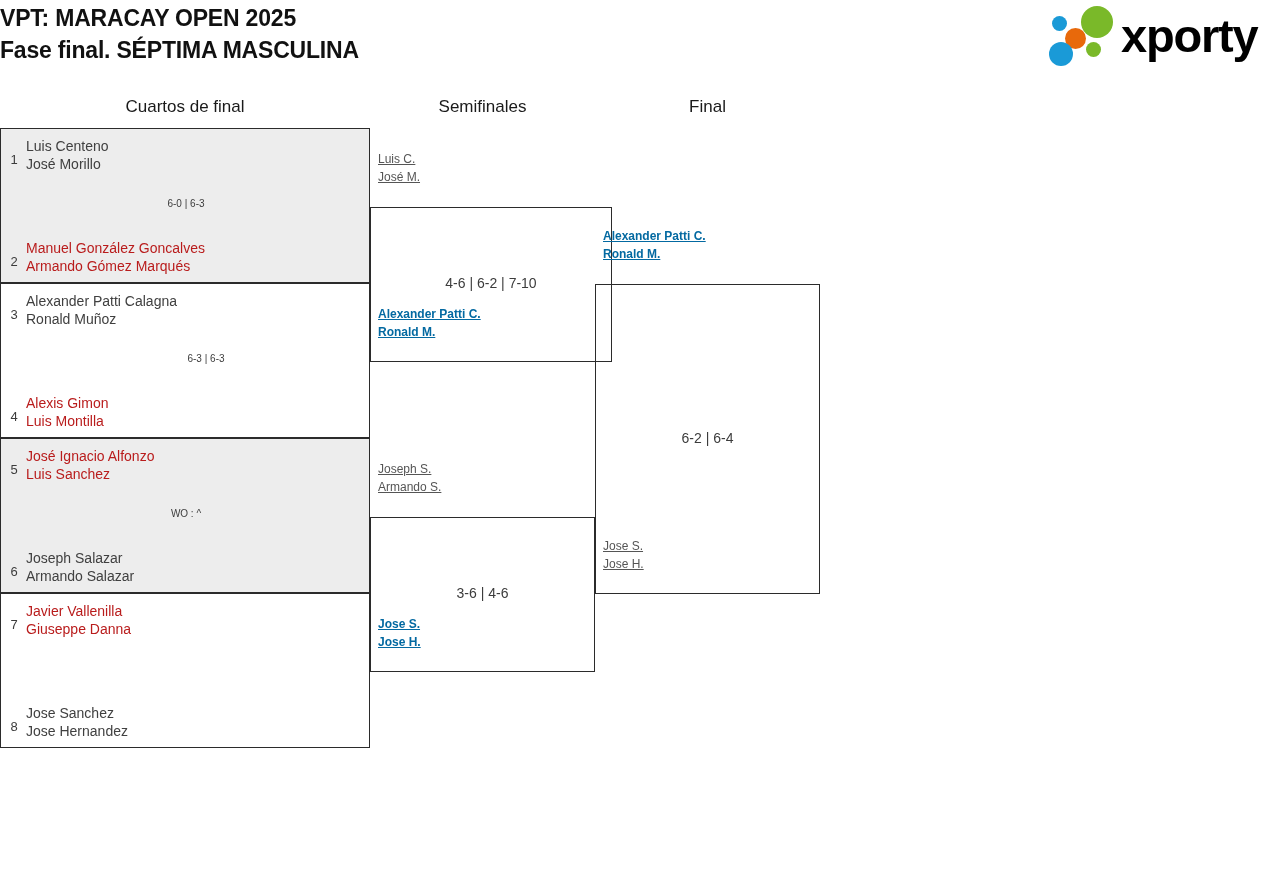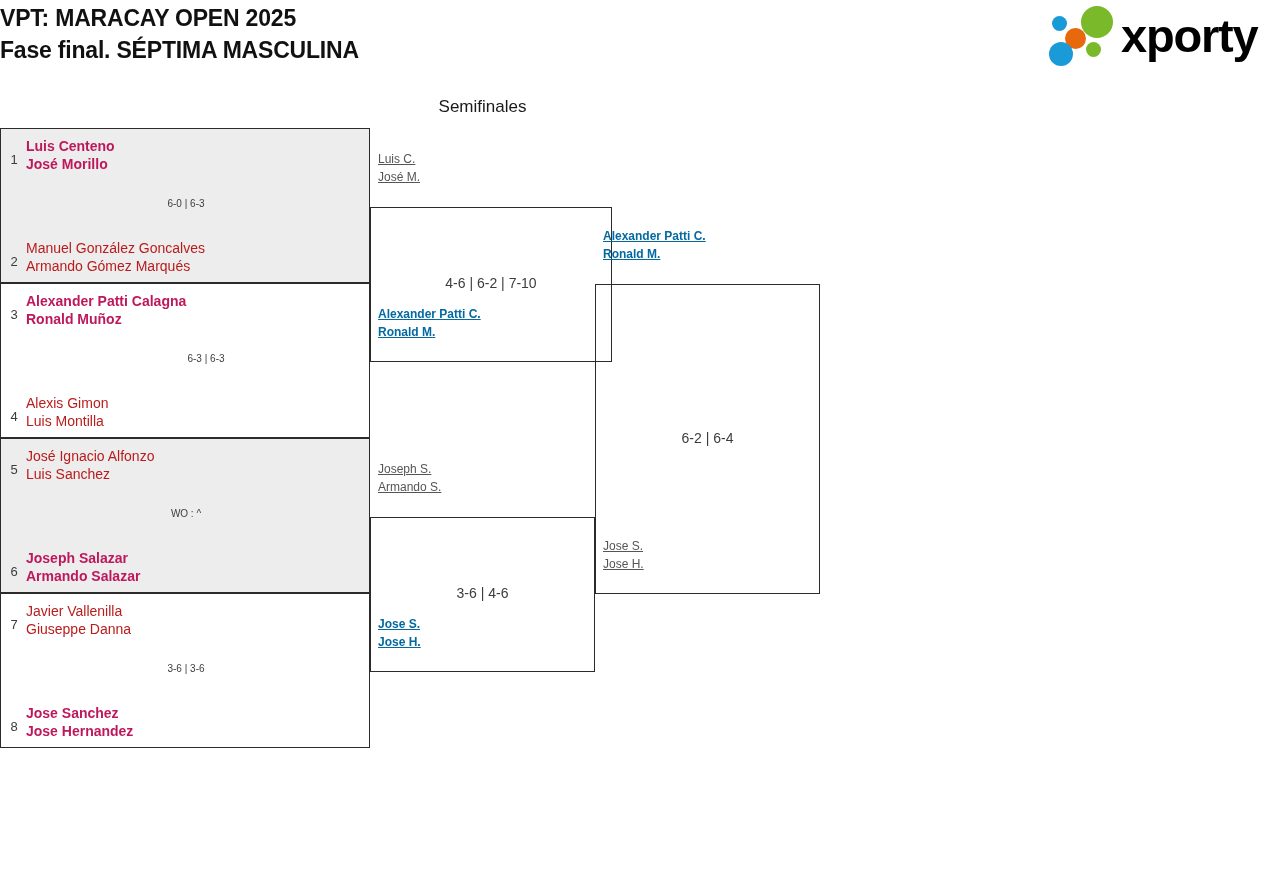--- a/index.html
+++ b/index.html
@@ -71,21 +71,21 @@
     text-align: center;
     font-size: 13px;
     color: #3c3c3c;
   }
   .qf-team {
     position: absolute;
     left: 25px; right: 8px;
     font-size: 14px;
     line-height: 18px;
   }
-  .qf-team.win  { font-weight: 700; color: #be185d; }
+  .qf-team.win  { font-weight: 400; color: #404040; }
   .qf-team.lose { font-weight: 400; color: #b91c1c; }
   .qf-score {
     position: absolute;
     left: 0; width: 370px;
     text-align: center;
     font-size: 10px;
     color: #3c3c3c;
   }
 
   
@@ -125,21 +125,23 @@
     <div class="logo-dots" id="logo-dots">
         <span class="dot" style="left: 3px; top: 12px; width: 15px; height: 15px; background: rgb(26, 154, 215);"></span>
         <span class="dot" style="left: 16px; top: 24px; width: 21px; height: 21px; background: rgb(232, 105, 11);"></span>
         <span class="dot" style="left: 32px; top: 2px; width: 32px; height: 32px; background: rgb(122, 185, 41);"></span>
         <span class="dot" style="left: 0px; top: 38px; width: 24px; height: 24px; background: rgb(26, 154, 215);"></span>
         <span class="dot" style="left: 37px; top: 38px; width: 15px; height: 15px; background: rgb(122, 185, 41);"></span>
       </div>
     <div class="logo-word">xporty</div>
   </div>
 
+  <div class="round-head" id="rh-0">Cuartos de final</div>
   <div class="round-head" id="rh-1">Semifinales</div>
+  <div class="round-head" id="rh-2">Final</div>
 
   <div class="bracket" id="bracket">
       <div class="qf-block shaded" style="top: 129px; height: 155px;">
         <div class="seed" style="top: 23px;">1</div>
         <div class="qf-team win" style="top: 8px; white-space: pre-line;">Luis Centeno
 José Morillo</div>
         <div class="qf-score" style="top: 69px;">6-0 | 6-3</div>
         <div class="seed" style="top: 125px;">2</div>
         <div class="qf-team lose" style="top: 110px; white-space: pre-line;">Manuel González Goncalves
 Armando Gómez Marqués</div>
@@ -159,21 +161,20 @@
 Luis Sanchez</div>
         <div class="qf-score" style="top: 69px;">WO : ^</div>
         <div class="seed" style="top: 125px;">6</div>
         <div class="qf-team win" style="top: 110px; white-space: pre-line;">Joseph Salazar
 Armando Salazar</div>
       </div>
       <div class="qf-block plain" style="top: 594px; height: 155px;">
         <div class="seed" style="top: 23px;">7</div>
         <div class="qf-team lose" style="top: 8px; white-space: pre-line;">Javier Vallenilla
 Giuseppe Danna</div>
-        <div class="qf-score" style="top: 69px;">3-6 | 3-6</div>
         <div class="seed" style="top: 125px;">8</div>
         <div class="qf-team win" style="top: 110px; white-space: pre-line;">Jose Sanchez
 Jose Hernandez</div>
       </div>
       <div class="round-box" style="left: 370px; top: 206.5px; width: 242px; height: 155px;">
         <div class="box-score" style="top: 67.5px;">4-6 | 6-2 | 7-10</div>
       </div>
       <div class="adv-team lose" style="left: 378px; top: 149.5px;">Luis C.
 José M.</div>
       <div class="adv-team win" style="left: 378px; top: 304.5px;">Alexander Patti C.

